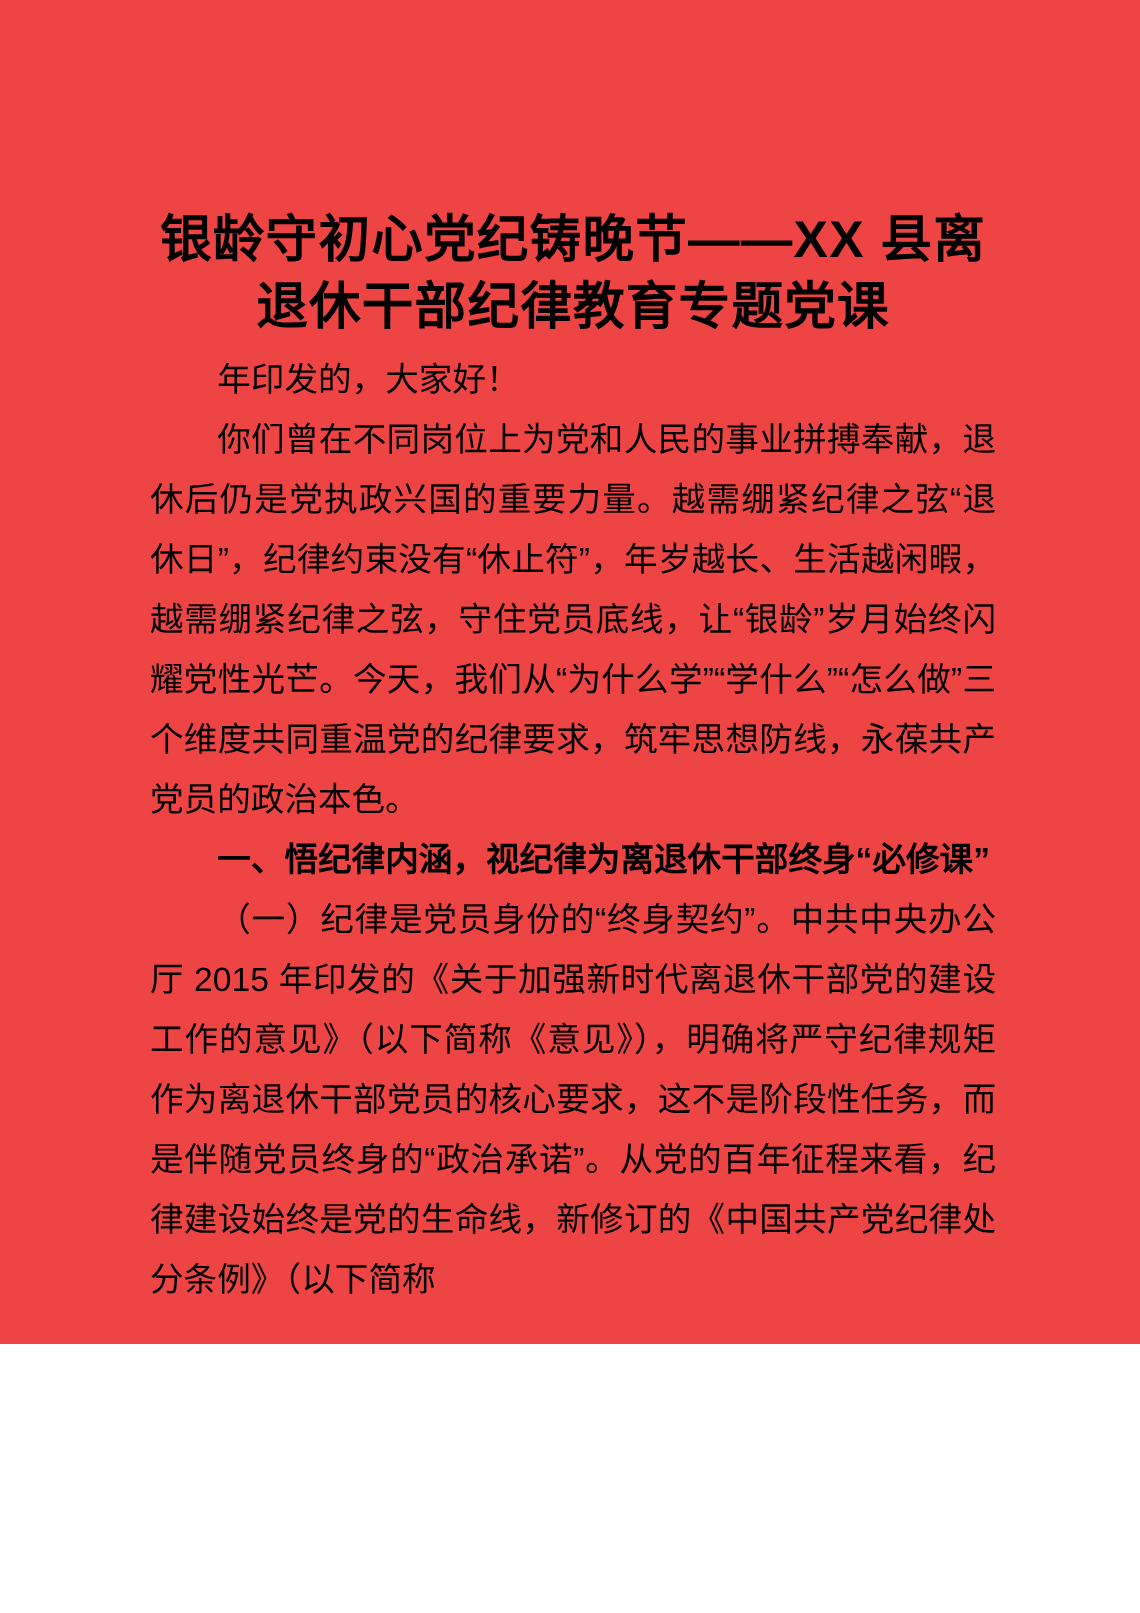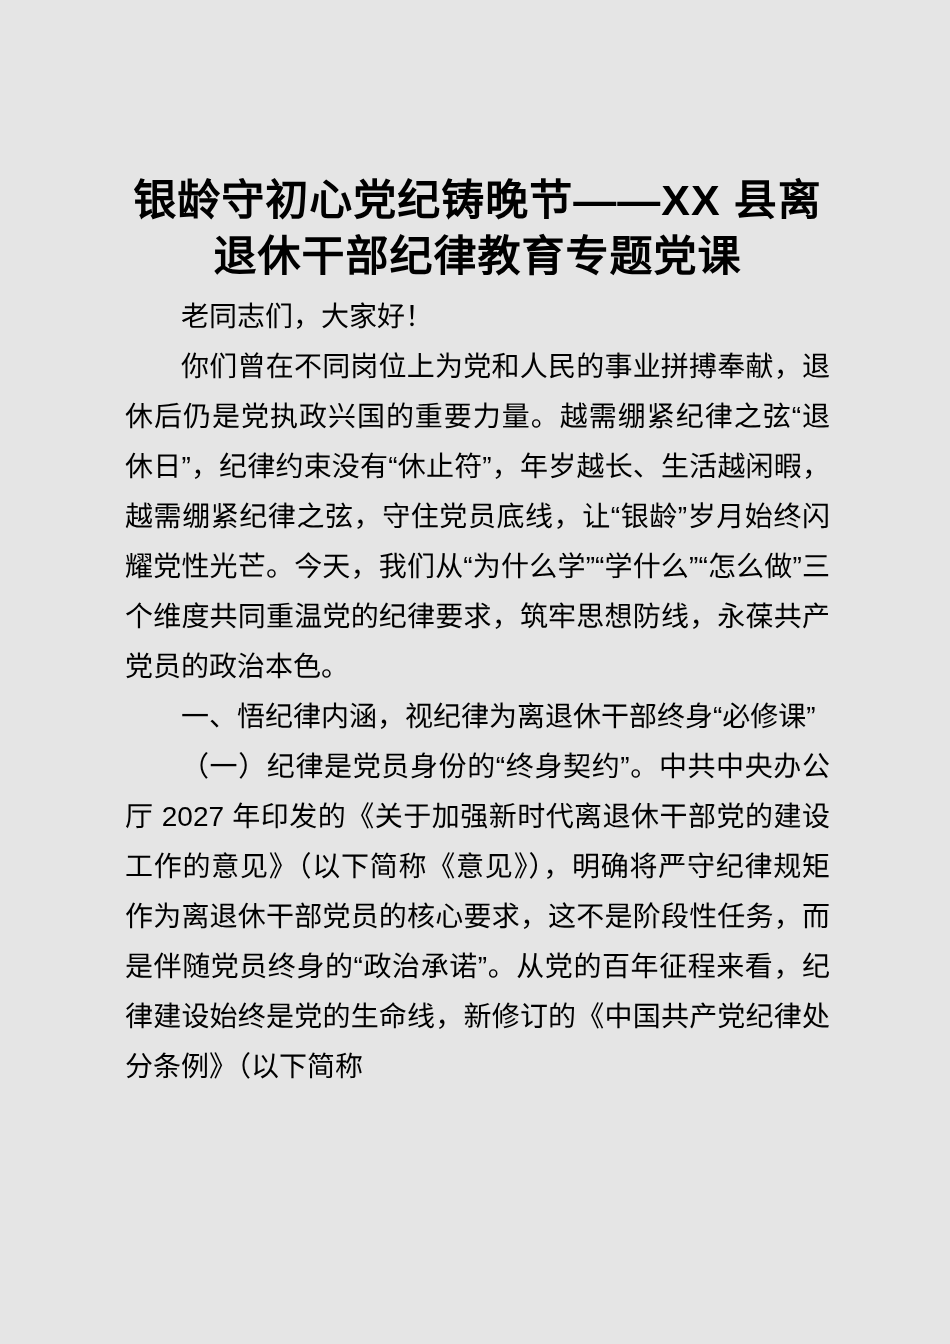--- a/index.html
+++ b/index.html
@@ -10,23 +10,23 @@
   body {
     width: 950px;
     height: 1344px;
     overflow: hidden;
     font-family: "Liberation Sans", "DejaVu Sans", sans-serif;
     color: #000000;
   }
   .page {
     box-sizing: border-box;
     width: 950px;
-    height: 1344px;
+    height: 1120px;
     padding: 172px 120px 0 125px;
-    background: #e5e5e5;
+    background: #ef4444;
   }
   .doc-title {
     margin: 0 0 8px 0;
     font-size: 43px;
     line-height: 56px;
     font-weight: 900;
     text-align: center;
     letter-spacing: 1px;
     color: #000000;
   }
@@ -34,32 +34,32 @@
     margin: 0;
     font-size: 28px;
     line-height: 50px;
     text-align: justify;
     text-justify: inter-ideograph;
     text-indent: 2em;
     color: #000000;
     word-break: break-all;
   }
   .doc-body p.section-heading {
-    font-weight: normal;
+    font-weight: bold;
   }
 </style>
 </head>
 <body>
 
 <div class="page">
   <h1 class="doc-title">银龄守初心党纪铸晚节——XX 县离退休干部纪律教育专题党课</h1>
 
   <div class="doc-body">
-    <p>老同志们，大家好！</p>
+    <p>年印发的，大家好！</p>
 
     <p>你们曾在不同岗位上为党和人民的事业拼搏奉献，退休后仍是党执政兴国的重要力量。越需绷紧纪律之弦“退休日”，纪律约束没有“休止符”，年岁越长、生活越闲暇，越需绷紧纪律之弦，守住党员底线，让“银龄”岁月始终闪耀党性光芒。今天，我们从“为什么学”“学什么”“怎么做”三个维度共同重温党的纪律要求，筑牢思想防线，永葆共产党员的政治本色。</p>
 
     <p class="section-heading">一、悟纪律内涵，视纪律为离退休干部终身“必修课”</p>
 
 
-    <p>（一）纪律是党员身份的“终身契约”。中共中央办公厅 2027 年印发的《关于加强新时代离退休干部党的建设工作的意见》（以下简称《意见》），明确将严守纪律规矩作为离退休干部党员的核心要求，这不是阶段性任务，而是伴随党员终身的“政治承诺”。从党的百年征程来看，纪律建设始终是党的生命线，新修订的《中国共产党纪律处分条例》（以下简称</p>
+    <p>（一）纪律是党员身份的“终身契约”。中共中央办公厅 2015 年印发的《关于加强新时代离退休干部党的建设工作的意见》（以下简称《意见》），明确将严守纪律规矩作为离退休干部党员的核心要求，这不是阶段性任务，而是伴随党员终身的“政治承诺”。从党的百年征程来看，纪律建设始终是党的生命线，新修订的《中国共产党纪律处分条例》（以下简称</p>
   </div>
 </div>
 
 </body></html>

